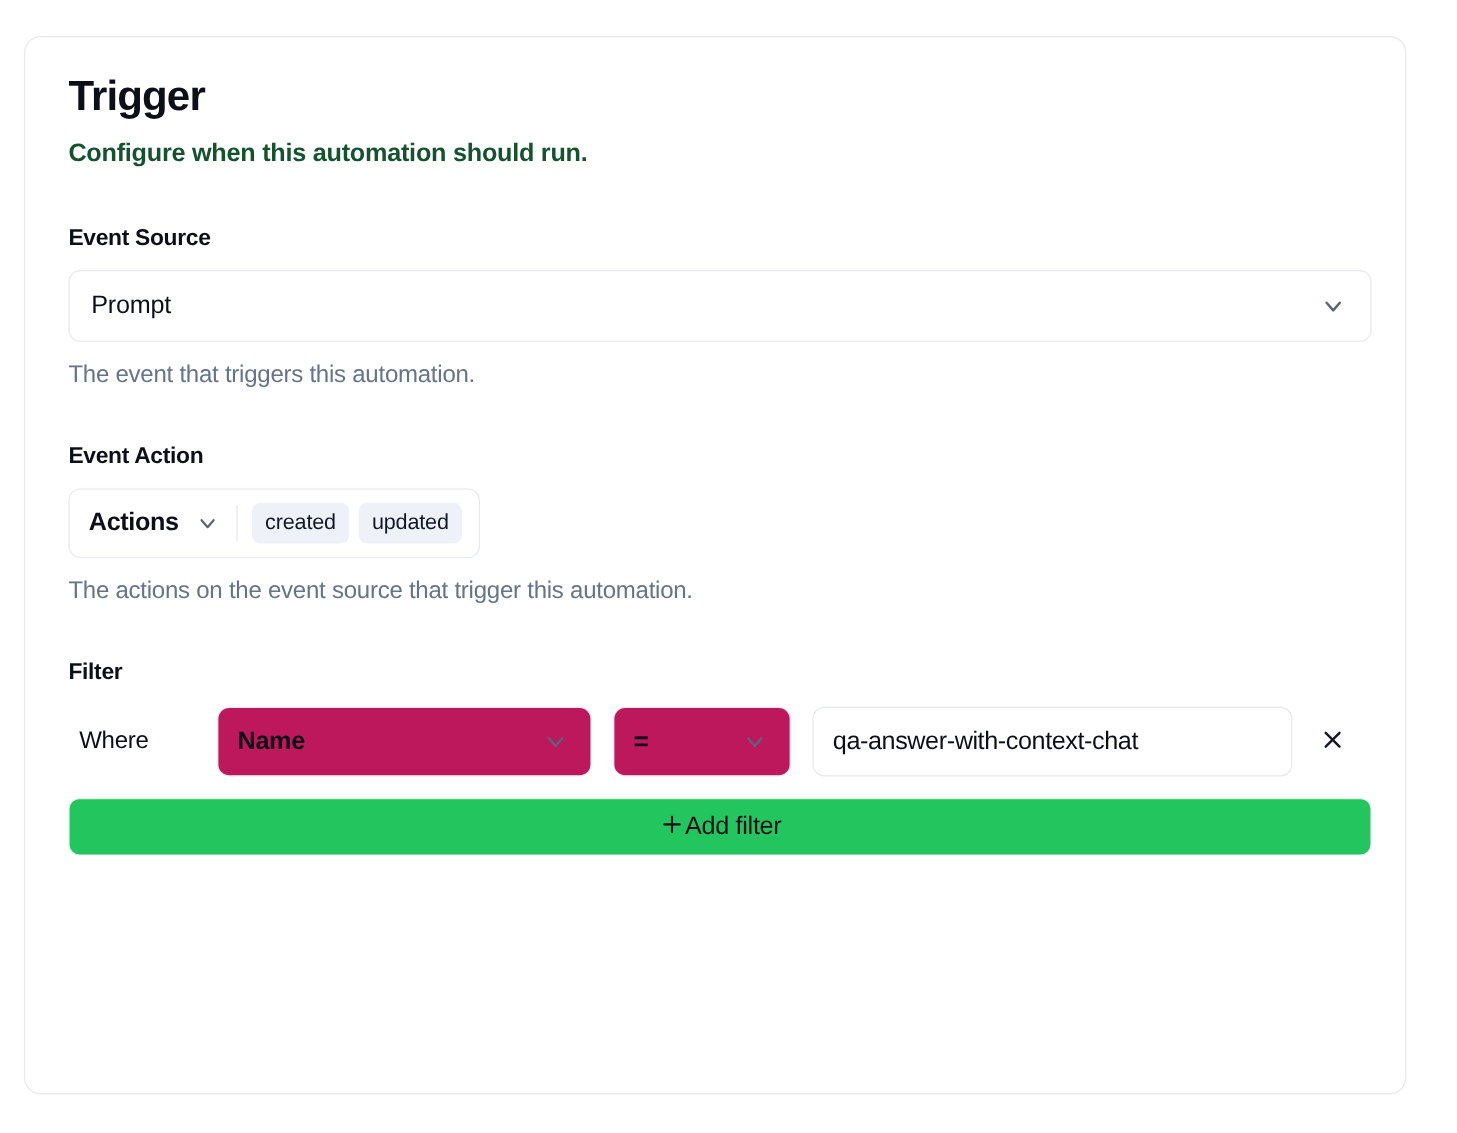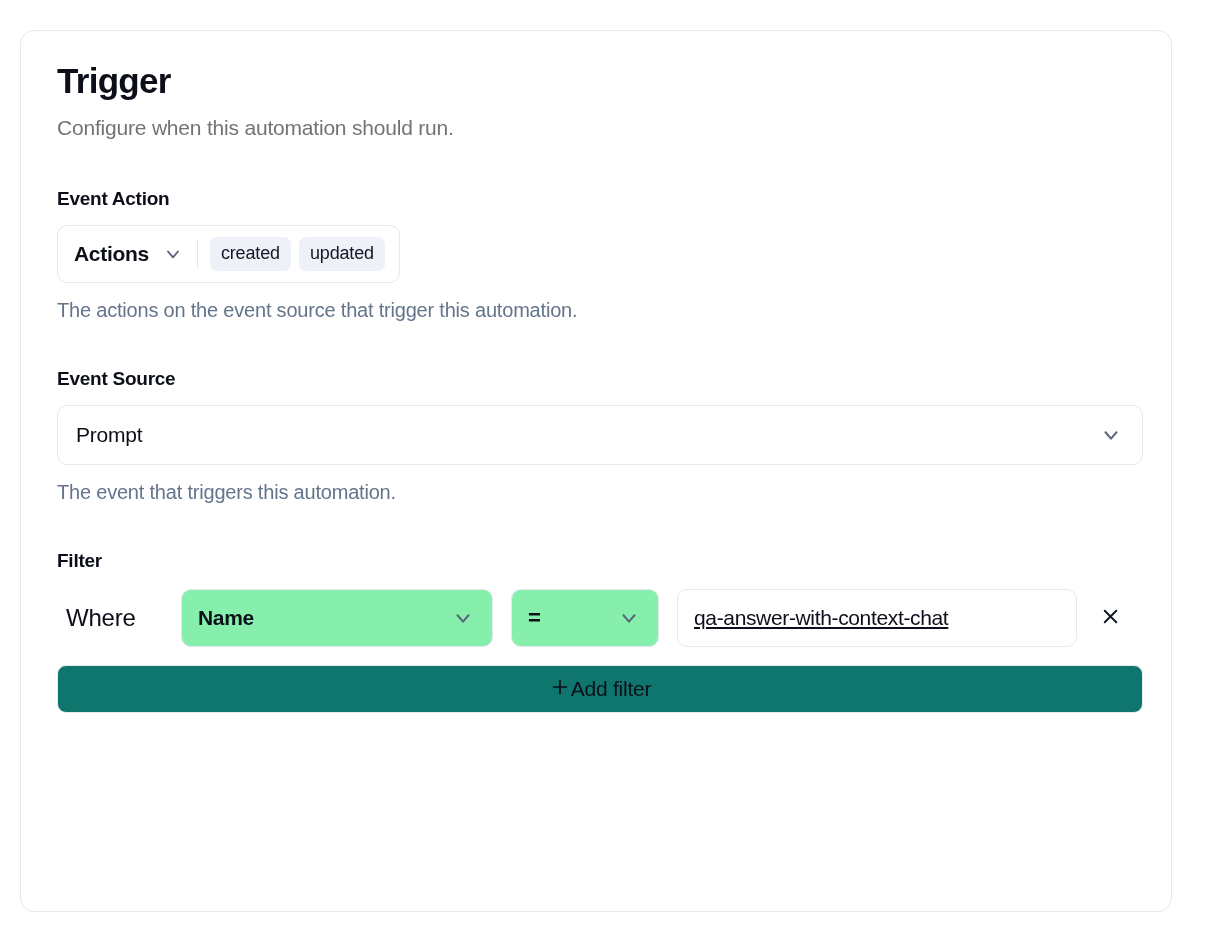--- a/index.html
+++ b/index.html
@@ -34,22 +34,22 @@
   .card-title {
     font-size: 35px;
     font-weight: 700;
     color: #0c0f1a;
     letter-spacing: -0.7px;
     line-height: 1.15;
     margin-bottom: 14px;
   }
   .card-subtitle {
     font-size: 21px;
-    font-weight: 400;
-    color: #737373;
+    font-weight: 700;
+    color: #14532d;
     letter-spacing: -0.2px;
     line-height: 1.25;
   }
 
   
   .field-group { margin-top: 46px; }
   .field-group.filter-group { }
 
   .field-label {
     font-size: 19px;
@@ -140,33 +140,33 @@
   }
 
   
   .filter-row {
     display: flex;
     align-items: center;
     gap: 0;
     height: 62px;
   }
   .where-label {
-    font-size: 24px;
+    font-size: 20px;
     color: #0c0f1a;
     letter-spacing: -0.2px;
     width: 124px;
     padding-left: 9px;
   }
 
   .fsel {
     position: relative;
     display: flex;
     align-items: center;
     height: 58px;
-    background: #86efac;
+    background: #be185d;
     border: 1px solid #e5e8ee;
     border-radius: 10px;
     padding: 0 16px;
     cursor: pointer;
   }
   .fsel .fsel-value {
     font-size: 21px;
     color: #0c0f1a;
     letter-spacing: -0.2px;
   }
@@ -196,21 +196,20 @@
   }
   .fval input {
     width: 100%;
     border: 0;
     outline: none;
     background: transparent;
     font-family: "Liberation Sans", sans-serif;
     font-size: 21px;
     color: #0c0f1a;
     letter-spacing: -0.35px;
-    text-decoration: underline;
   }
 
   .remove-btn {
     display: flex;
     align-items: center;
     justify-content: center;
     width: 38px;
     height: 38px;
     border: 0;
     background: transparent;
@@ -220,41 +219,56 @@
 
   
   .add-filter {
     display: flex;
     align-items: center;
     justify-content: center;
     gap: 0;
     width: 1086px;
     height: 48px;
     margin-top: 16px;
-    background: #0f766e;
+    background: #22c55e;
     border: 1px solid #e8ebf1;
     border-radius: 9px;
     cursor: pointer;
     font-family: "Liberation Sans", sans-serif;
   }
   .add-filter .af-label {
     font-size: 21px;
     color: #0c0f1a;
     letter-spacing: -0.25px;
   }
 </style>
 </head>
 <body>
 
 <div class="page">
 
   <div class="card">
 
     <h1 class="card-title">Trigger</h1>
     <p class="card-subtitle">Configure when this automation should run.</p>
+
+    <div class="field-group">
+      <div class="field-label">Event Source</div>
+
+      <div class="select-full">
+        <span class="select-value">Prompt</span>
+        <span class="chev">
+          <svg width="22" height="22" viewBox="0 0 24 24" fill="none" stroke="#5b6579" stroke-width="2.2" stroke-linecap="round" stroke-linejoin="round">
+              <polyline points="6 9 12 16 18 9"></polyline>
+            </svg>
+        </span>
+      </div>
+
+      <div class="field-help">The event that triggers this automation.</div>
+    </div>
 
     <div class="field-group">
       <div class="field-label">Event Action</div>
 
       <div class="multiselect">
         <div class="ms-trigger">
           <span class="ms-label">Actions</span>
           <span class="chev">
             <svg width="20" height="20" viewBox="0 0 24 24" fill="none" stroke="#5b6579" stroke-width="2.2" stroke-linecap="round" stroke-linejoin="round">
                 <polyline points="6 9 12 16 18 9"></polyline>
@@ -262,35 +276,20 @@
           </span>
         </div>
         <div class="ms-divider"></div>
         <div class="pill-row">
           <span class="pill">created</span>
           <span class="pill">updated</span>
         </div>
       </div>
 
       <div class="field-help">The actions on the event source that trigger this automation.</div>
-    </div>
-
-    <div class="field-group">
-      <div class="field-label">Event Source</div>
-
-      <div class="select-full">
-        <span class="select-value">Prompt</span>
-        <span class="chev">
-          <svg width="22" height="22" viewBox="0 0 24 24" fill="none" stroke="#5b6579" stroke-width="2.2" stroke-linecap="round" stroke-linejoin="round">
-              <polyline points="6 9 12 16 18 9"></polyline>
-            </svg>
-        </span>
-      </div>
-
-      <div class="field-help">The event that triggers this automation.</div>
     </div>
 
     <div class="field-group filter-group">
       <div class="field-label">Filter</div>
 
       <div class="filter-row">
         <span class="where-label">Where</span>
 
         <div class="fsel fsel-field">
           <span class="fsel-value">Name</span>

